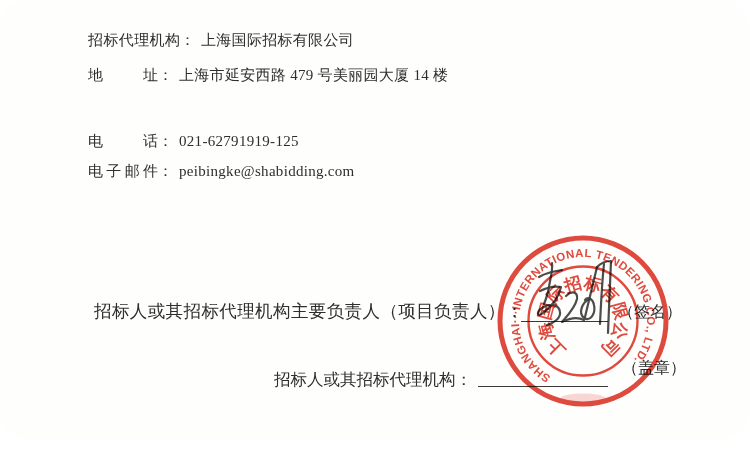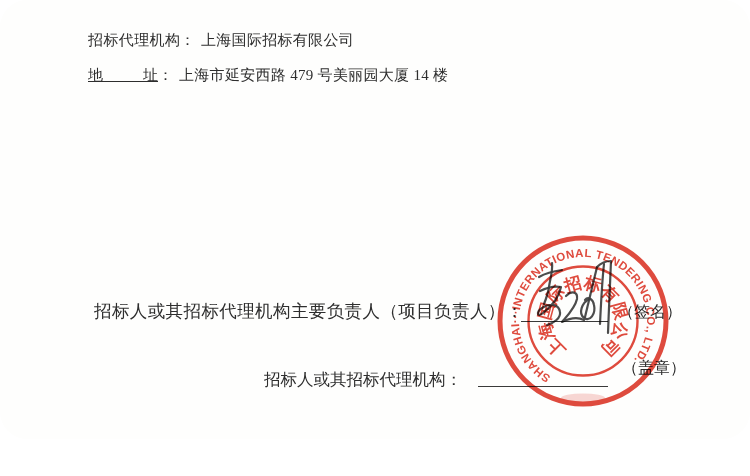--- a/index.html
+++ b/index.html
@@ -3,27 +3,27 @@
 <meta charset="utf-8">
 <style>
   html,body{margin:0;padding:0;background:#ffffff;}
   .page{
     position:relative;width:750px;height:439px;background:#fefefdff;
     font-family:"Liberation Serif","DejaVu Serif",serif;
     color:var(--ink,#2e2e2e);overflow:hidden;border-radius:27px;
   }
   .info-row{position:absolute;left:88px;font-size:15px;line-height:1;white-space:nowrap;}
   .lbl{display:inline-block;text-align:justify;text-align-last:justify;vertical-align:top;}
-  .lbl-w{width:70px;text-decoration:underline;}
+  .lbl-w{width:70px;}
   .lbl-wide{width:92px;}
   .colon{display:inline-block;vertical-align:top;}
   .val{display:inline-block;margin-left:6px;vertical-align:top;letter-spacing:0.3px;}
   .sig-line{position:absolute;left:94px;top:303px;font-size:17.5px;line-height:1;letter-spacing:0.4px;white-space:nowrap;text-align:center;}
   .sig-suffix{position:absolute;left:618px;top:304px;font-size:16px;line-height:1;text-align:right;}
-  .seal-line{position:absolute;left:264px;top:372px;font-size:16.5px;line-height:1;white-space:nowrap;}
+  .seal-line{position:absolute;left:274px;top:372px;font-size:16.5px;line-height:1;white-space:nowrap;}
   .seal-suffix{position:absolute;left:622px;top:360px;font-size:16px;line-height:1;}
   .blank{position:absolute;border-top:1.6px solid #3a3a3a;height:0;}
   .name-blank{left:521px;top:321px;width:87px;}
   .seal-blank{left:478px;top:386px;width:130px;}
   .stamp-svg{position:absolute;left:492px;top:230px;mix-blend-mode:multiply;opacity:0.92;}
   .stamp-ring-circle{fill:none;stroke:var(--stamp,#dd3b2d);}
   .ring-text{
     font-family:"Liberation Sans","DejaVu Sans",sans-serif;
     font-size:11.5px;font-weight:bold;letter-spacing:0.4px;
     fill:var(--stamp,#dd3b2d);
@@ -38,20 +38,26 @@
 </head>
 <body>
 
 <div class="page">
 
   <div class="info-row" style="top:33px">
     <span class="lbl lbl-wide">招标代理机构</span><span class="colon">：</span><span class="val">上海国际招标有限公司</span>
   </div>
   <div class="info-row" style="top:68px">
     <span class="lbl lbl-w">地址</span><span class="colon">：</span><span class="val">上海市延安西路 479 号美丽园大厦 14 楼</span>
+  </div>
+  <div class="info-row" style="top:134px">
+    <span class="lbl lbl-w">电话</span><span class="colon">：</span><span class="val">021-62791919-125</span>
+  </div>
+  <div class="info-row" style="top:164px">
+    <span class="lbl lbl-w">电子邮件</span><span class="colon">：</span><span class="val">peibingke@shabidding.com</span>
   </div>
 
   <div class="sig-line">招标人或其招标代理机构主要负责人（项目负责人）：</div>
   <div class="blank name-blank"></div>
   <div class="sig-suffix">（签名）</div>
 
   <div class="seal-line">招标人或其招标代理机构：</div>
   <div class="blank seal-blank"></div>
   <div class="seal-suffix">（盖章）</div>
 

